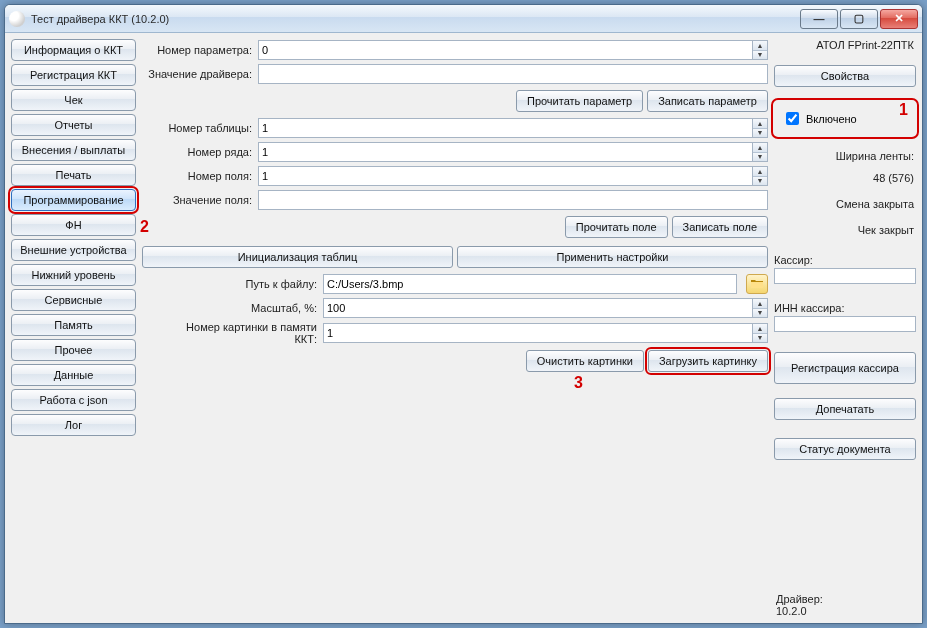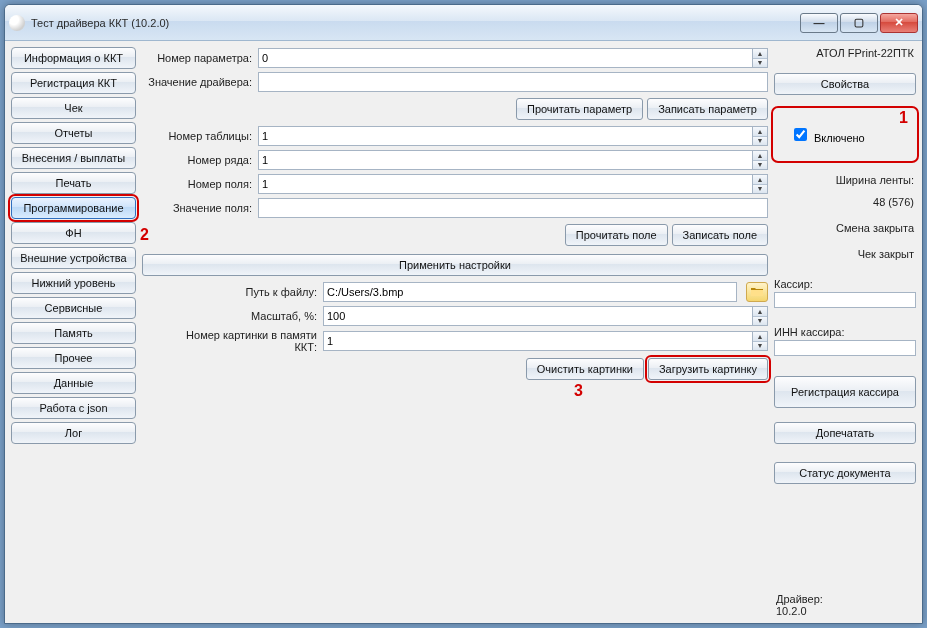--- a/index.html
+++ b/index.html
@@ -7,21 +7,21 @@
   .window {
     width: 919px; height: 620px; margin: 0 auto;
     background: #f0f0f0;
     border: 1px solid #4a6a8a;
     border-radius: 6px 6px 0 0;
     box-shadow: 0 0 8px rgba(0,0,0,.3);
     display: flex; flex-direction: column;
     overflow: hidden;
   }
   .titlebar {
-    height: 36px;
+    height: 28px;
     background: linear-gradient(#f4f8fc,#dbe7f4 45%,#c9dbef 46%,#d8e6f4);
     border-bottom: 1px solid #9fb7cf;
     display: flex; align-items: center; padding: 0 4px;
   }
   .titlebar .icon {
     width:16px; height:16px; margin-right:6px;
     background: radial-gradient(circle at 30% 30%, #fff 0 30%, #d0d0d0 70%);
     border-radius:50%;
   }
   .titlebar .title { flex:1; color:#2a2a2a; }
@@ -99,21 +99,21 @@
     width:142px; display:flex; flex-direction:column; gap:14px;
     position:relative;
   }
   .right .info {
     text-align:right; color:#222; padding:0 2px;
   }
   .right .field { display:flex; flex-direction:column; gap:2px; margin-top:4px; }
   .right .field .flabel { color:#222; }
   .right .endinfo { margin-top:auto; color:#222; padding:0 2px; }
   .chkrow {
-    display:flex; align-items:flex-end; gap:4px; padding:16px;
+    display:flex; align-items:center; gap:4px; padding:8px;
   }
   .chkrow input { width:13px; height:13px; }
 </style>
 </head>
 <body>
 
 <div class="window">
 
   <div class="titlebar">
     <div class="icon"></div>
@@ -208,20 +208,21 @@
       </div>
 
       <span class="annot" style="left:-2px; top:179px;">2</span>
 
       <div class="btnrow">
         <div class="pbtn">Прочитать поле</div>
         <div class="pbtn">Записать поле</div>
       </div>
 
       <div class="btnrow full">
+        <div class="pbtn half">Инициализация таблиц</div>
         <div class="pbtn half">Применить настройки</div>
       </div>
 
       <div class="row">
         <div class="lbl wide">Путь к файлу:</div>
         <input class="tbox" value="C:/Users/3.bmp" style="">
         <div class="folderbtn">
           <svg width="12" height="10" viewBox="0 0 12 10">
               <path fill="#b8860b" d="M0 1h4l1 1h7v7H0z"></path>
               <path fill="#ffe08a" d="M0 3h12v6H0z"></path>

